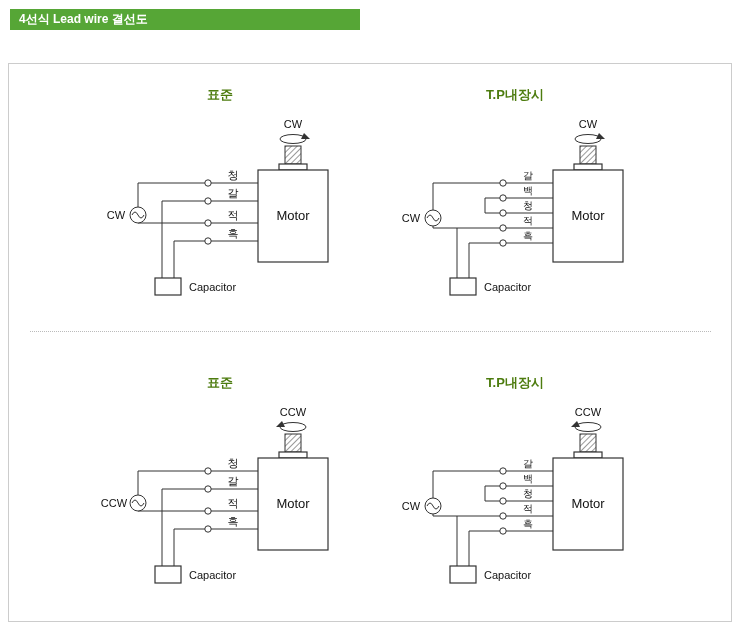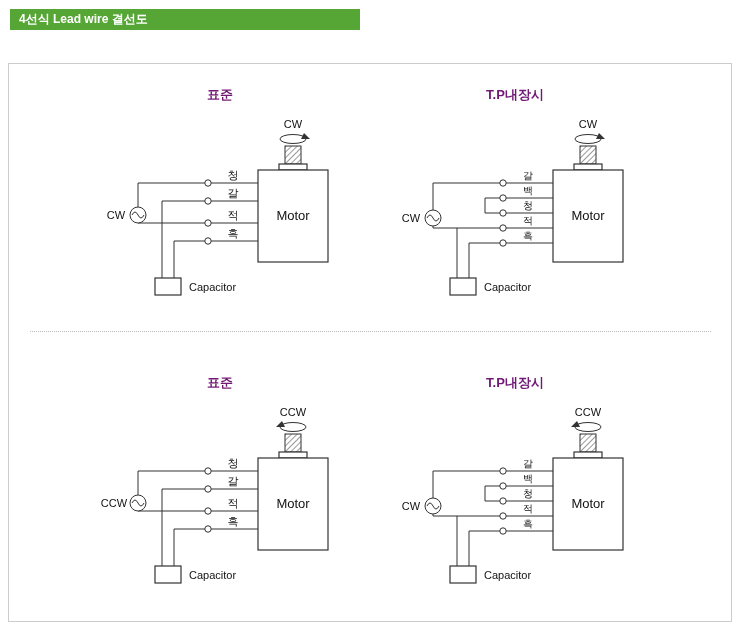--- a/index.html
+++ b/index.html
@@ -5,21 +5,21 @@
   * { box-sizing: border-box; }
   body { margin: 0; background: #fff; font-family: "Liberation Sans", sans-serif; }
   .page { position: relative; width: 741px; height: 637px; background: #fff; overflow: hidden; }
   .section-bar { position: absolute; left: 10px; top: 9px; width: 350px; height: 21px;
                  background: #56a636; color: #fff; font-size: 12px; font-weight: bold;
                  line-height: 21px; padding-left: 9px; }
   .panel { position: absolute; left: 8px; top: 63px; width: 724px; height: 559px;
            border: 1px solid #ccc; background: #fff; }
   .divider { position: absolute; left: 30px; top: 331px; width: 681px; border-top: 1px dotted #bbb; }
   .dg-title { position: absolute; width: 250px; text-align: center; font-size: 13px;
-              font-weight: bold; color: #701a75; }
+              font-weight: bold; color: #4d7c0f; }
   svg { position: absolute; }
   svg text { font-family: "Liberation Sans", sans-serif; fill: #111; }
   .wire { stroke: #333; stroke-width: 1; fill: none; }
   .box  { fill: #fff; stroke: #333; stroke-width: 1.2; }
   .dot  { fill: #fff; stroke: #333; stroke-width: 1; }
 </style>
 </head>
 <body>
 
 <div class="page">

